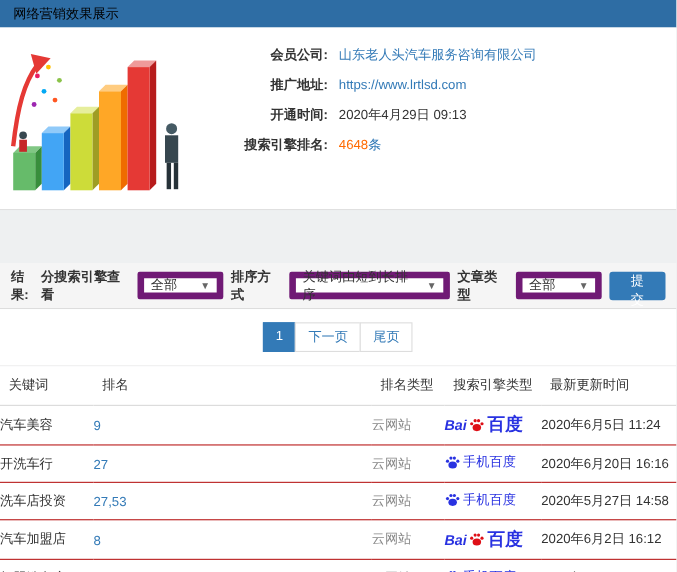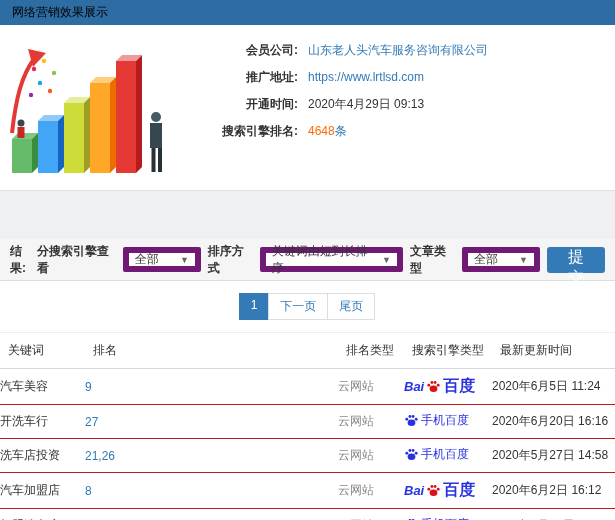--- a/index.html
+++ b/index.html
@@ -24,21 +24,21 @@
   .num-orange { color: #ff6a00; }
   .suffix-blue { color: #337ab7; }
   
   .filter-bar { display: flex; align-items: center; background: #f5f5f5; border-bottom: 1px solid #ddd; height: 42px; padding: 0 10px; margin-top: 48px; }
   .result-label { font-weight: bold; color: #333; }
   .filter-controls { margin-left: auto; display: flex; align-items: center; gap: 7px; }
   .filter-label { color: #333; font-weight: bold; }
   .sel { display: inline-flex; align-items: center; justify-content: space-between; gap: 10px; height: 25px; border: 6px solid #701a75; background: #fff; padding: 0 6px; border-radius: 2px; min-width: 78px; cursor: pointer; }
   .sel.wide { min-width: 142px; }
   .sel .arr { color: #666; font-size: 9px; }
-  .btn-submit { height: 26px; padding: 0 14px; background: #337ab7; color: #fff; border: none; border-radius: 3px; font-size: 16px; cursor: pointer; }
+  .btn-submit { height: 26px; padding: 0 14px; background: #337ab7; color: #fff; border: none; border-radius: 3px; font-size: 12px; cursor: pointer; }
   
   .pager { display: flex; justify-content: center; background: #fff; padding: 12px 0; border-bottom: 1px solid #eee; }
   .page-item { border: 1px solid #ddd; background: #fff; color: #337ab7; padding: 4px 11px; margin-left: -1px; cursor: pointer; }
   .page-item.active { background: #337ab7; border-color: #337ab7; color: #fff; }
   
   table { width: 100%; border-collapse: collapse; background: #fff; table-layout: fixed; }
   th { font-weight: normal; text-align: left; padding: 9px 8px; border-bottom: 1px solid #d9d9d9; font-size: 12px; color: #333; }
   td { padding: 7px 0; border-bottom: 1px solid #b91c1c; font-size: 12px; vertical-align: middle; }
   .cell-keyword { color: #333; }
   .cell-rank { color: #337ab7; cursor: pointer; }
@@ -213,21 +213,21 @@
           <circle cx="19.5" cy="10" r="2.3" fill="currentColor"></circle>
         </svg>
         <span class="mtext">手机百度</span>
       </span>
     </td>
     <td class="cell-time">2020年6月20日 16:16</td>
   </tr>
 
   <tr>
     <td class="cell-keyword">洗车店投资</td>
-    <td class="cell-rank">21,26</td>
+    <td class="cell-rank">27,53</td>
     <td class="cell-ranktype">云网站</td>
     <td>
       
       <span class="engine mobile">
         <svg class="paw blue" viewBox="0 0 24 24">
           <ellipse cx="12" cy="15.5" rx="6.2" ry="5.2" fill="currentColor"></ellipse>
           <circle cx="4.5" cy="10" r="2.3" fill="currentColor"></circle>
           <circle cx="9.5" cy="5.5" r="2.3" fill="currentColor"></circle>
           <circle cx="14.5" cy="5.5" r="2.3" fill="currentColor"></circle>
           <circle cx="19.5" cy="10" r="2.3" fill="currentColor"></circle>

